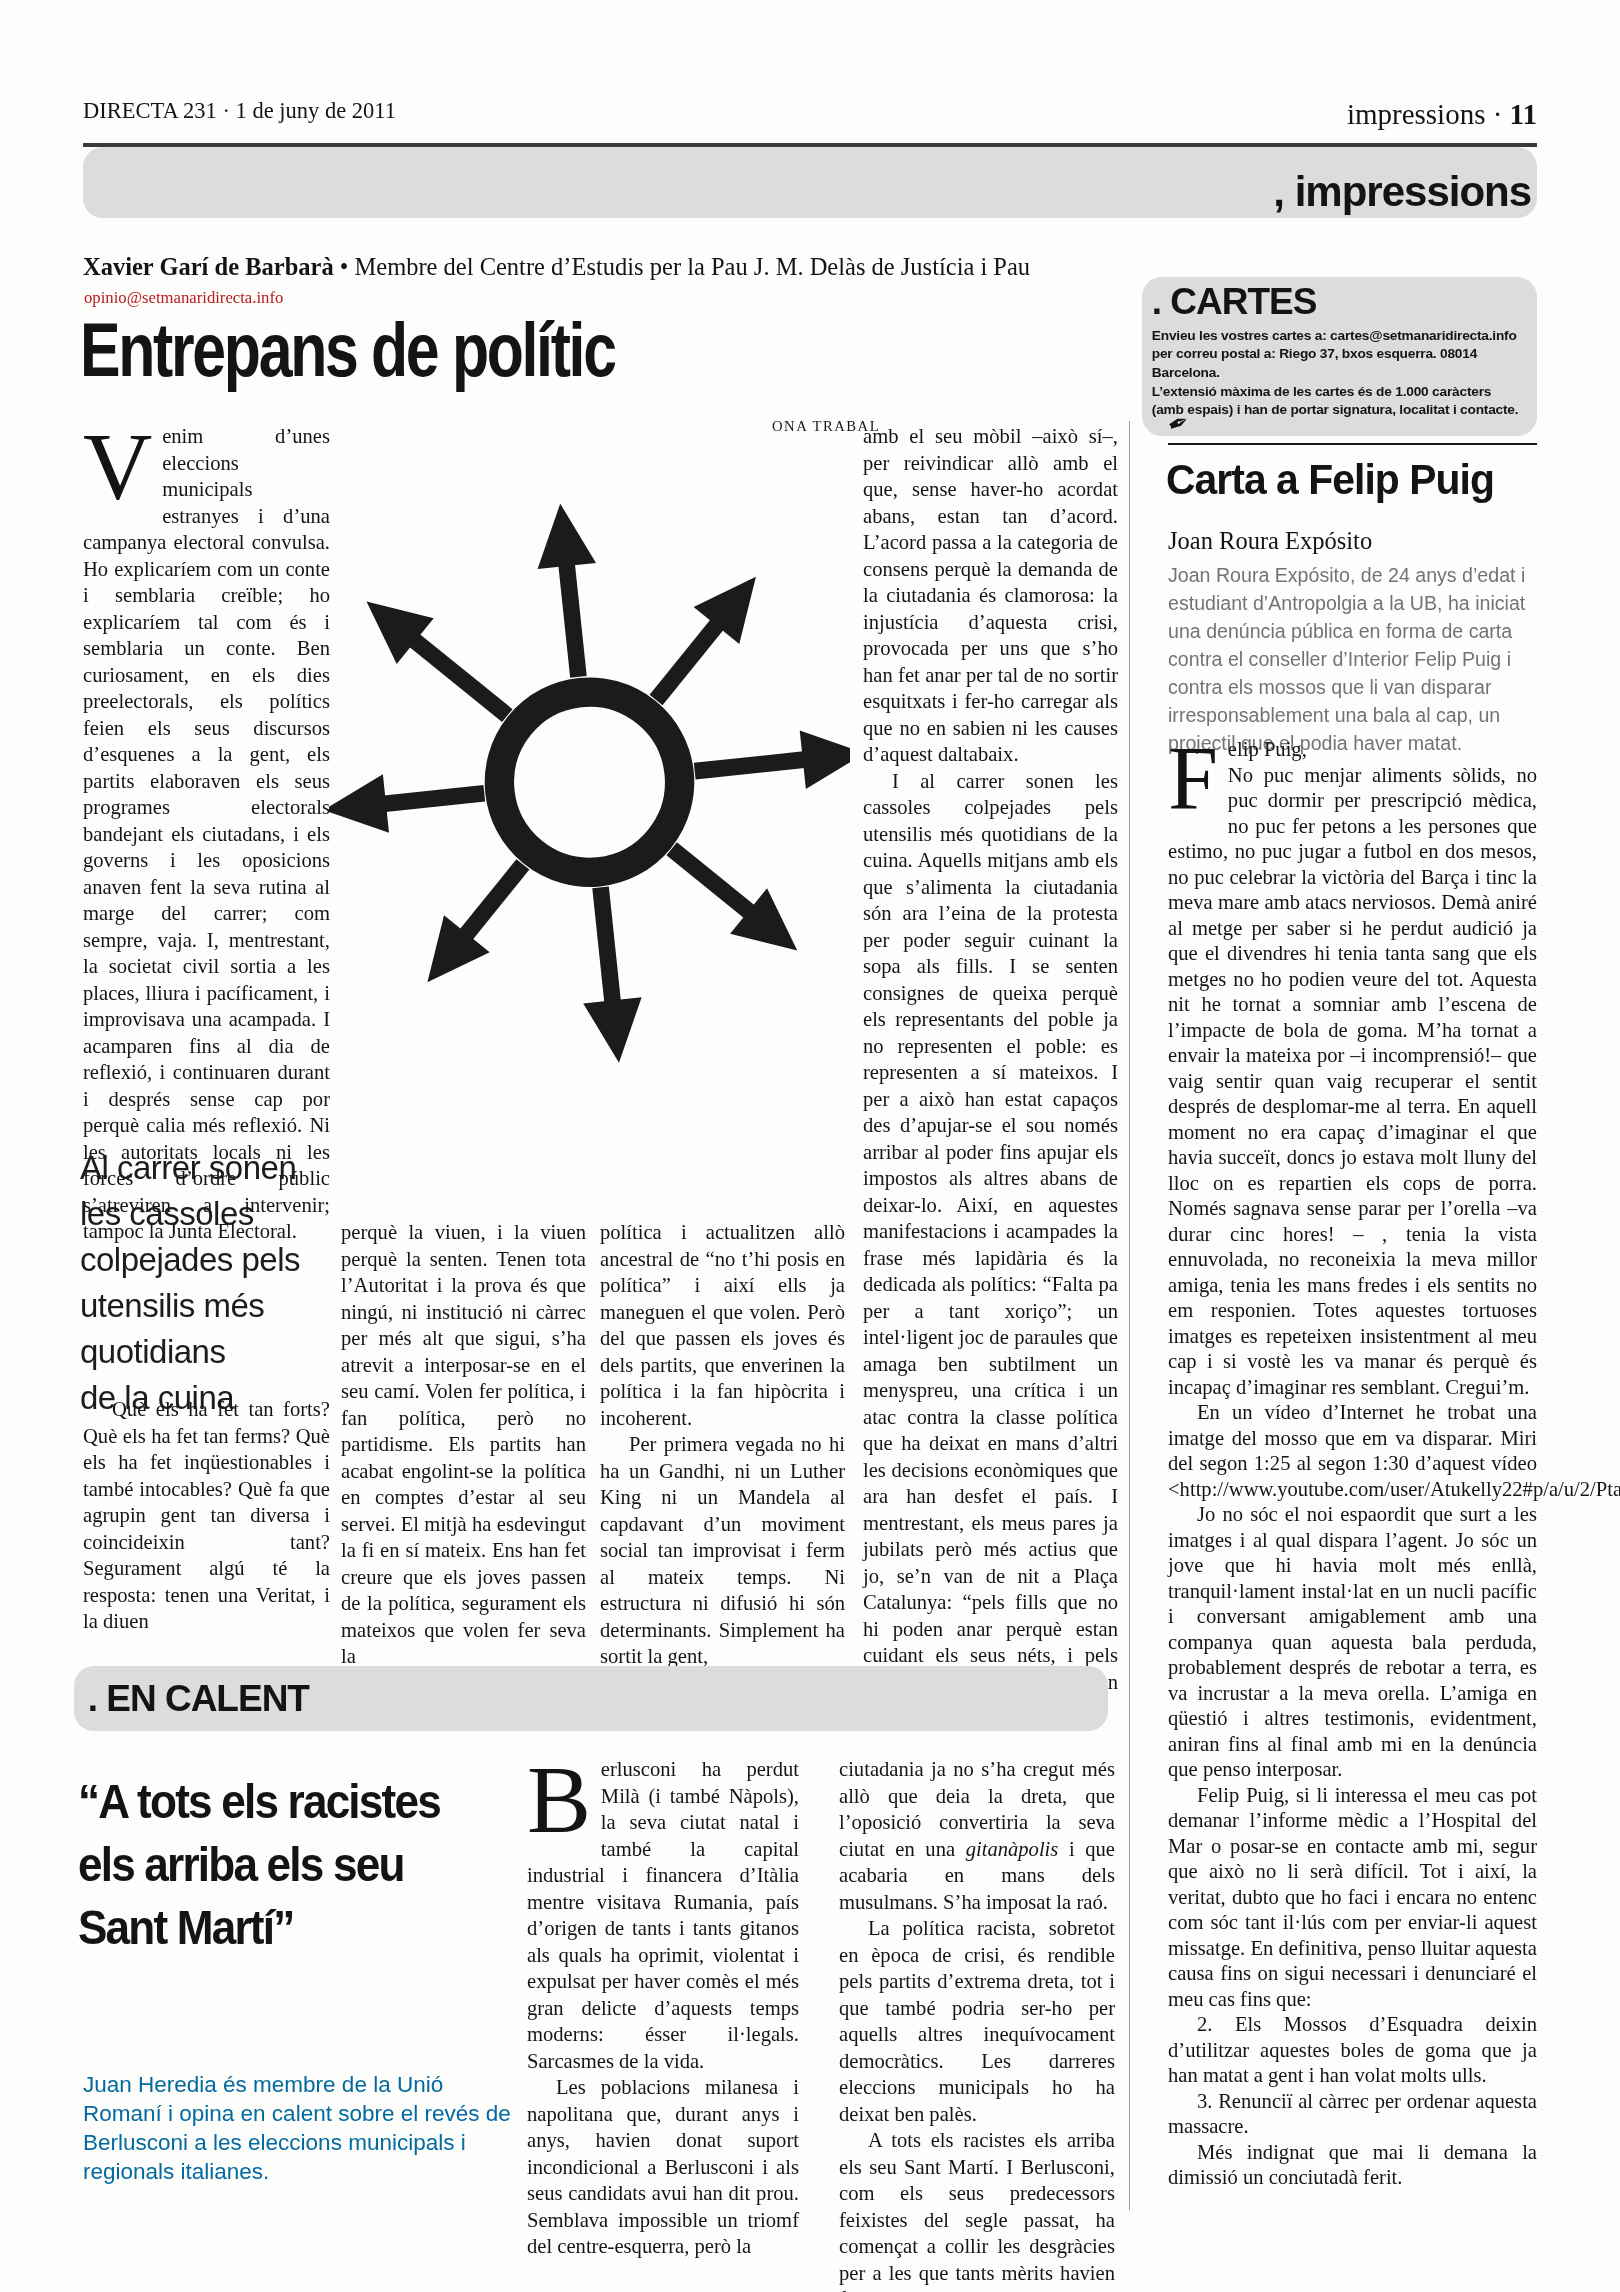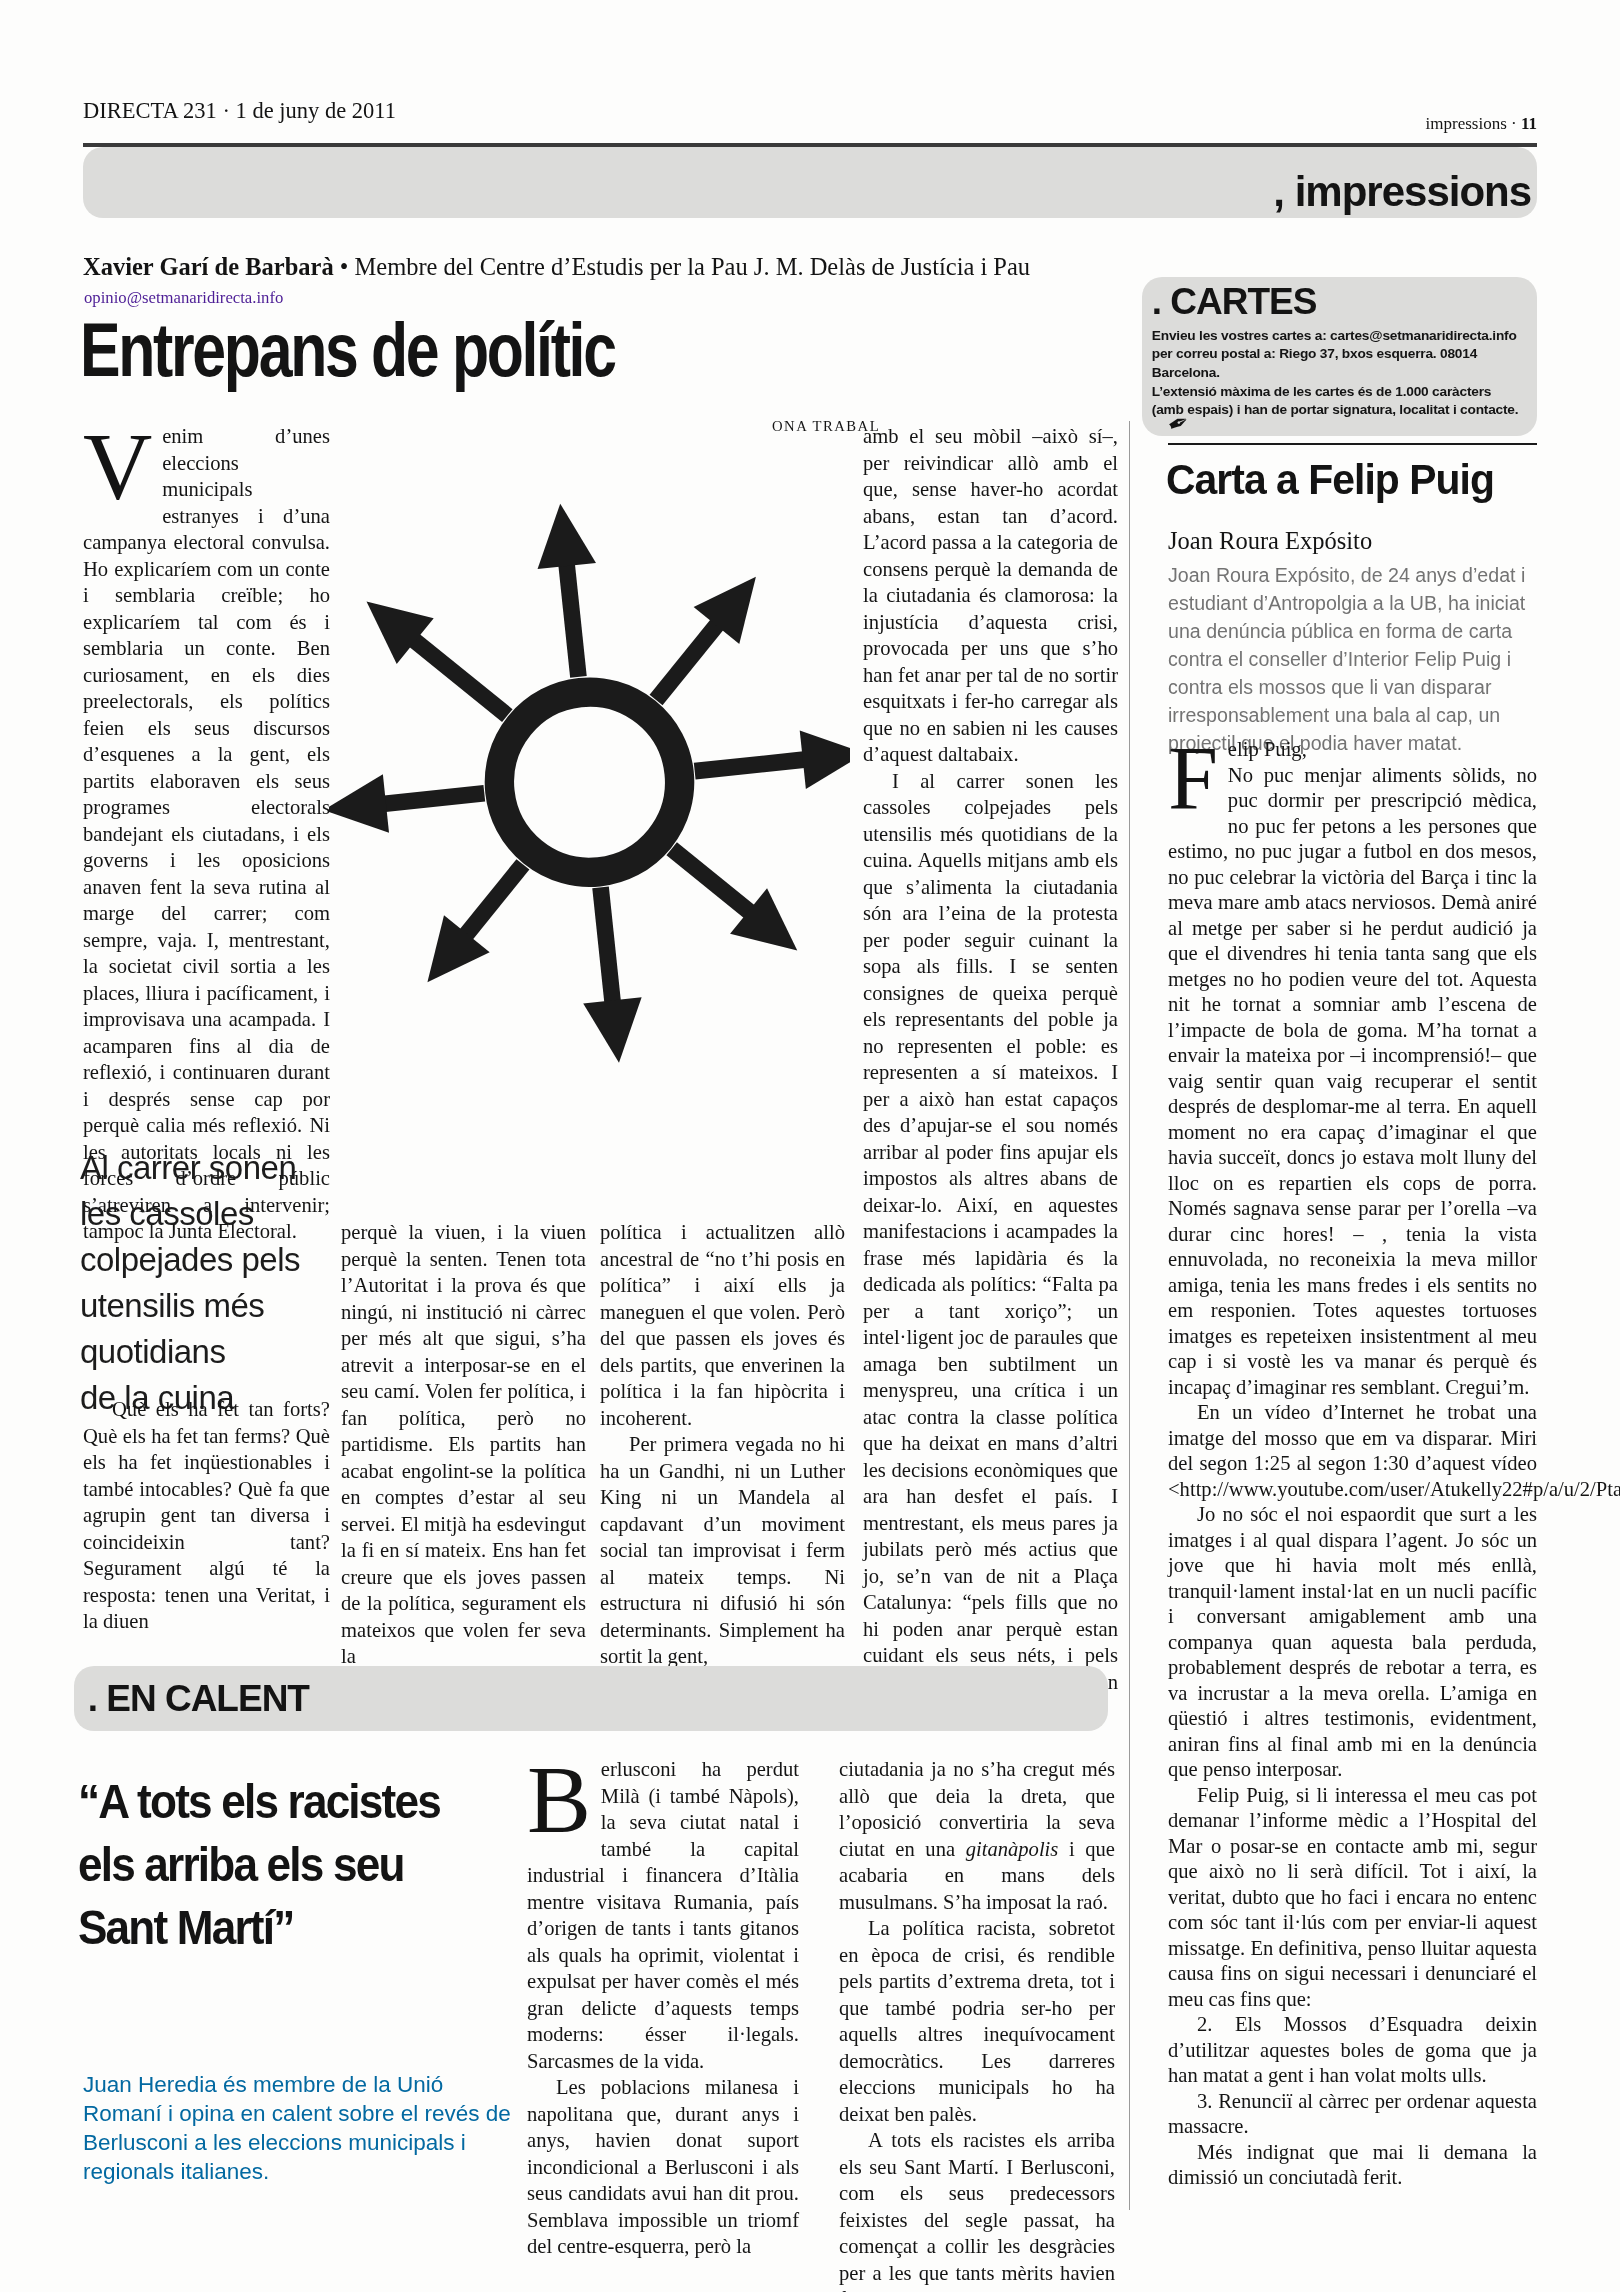--- a/index.html
+++ b/index.html
@@ -31,32 +31,32 @@
     font-family:"Liberation Sans",sans-serif;font-size:33px;line-height:46px;
     white-space:pre-line;color:#1c1c1c;letter-spacing:-0.5px;
   }
   .letter-body p{margin:0;}
   .credit{font-size:14.7px;letter-spacing:1.5px;}
 </style>
 </head>
 <body>
 
 <div class="abs" style="left:83px;top:98px;font-size:22.5px;">DIRECTA 231  ·  1 de juny de 2011</div>
-<div class="abs" style="left:1078px;top:98px;width:459px;text-align:right;font-size:17px;margin-top:16px;">
+<div class="abs" style="left:1078px;top:98px;width:459px;text-align:right;font-size:29px;">
   <span>impressions · </span><b>11</b>
 </div>
 <div class="abs rule-dark" style="left:83px;top:143px;width:1454px;height:3.9px;"></div>
 <div class="abs grayband" style="left:83px;top:147px;width:1454px;height:71px;">
   <div class="abs sans" style="right:5.9px;bottom:2px;font-weight:700;font-size:42px;letter-spacing:-1px;">, impressions</div>
 </div>
 
 <div class="abs" style="left:83px;top:253px;font-size:24.5px;width:980px;">
   <b>Xavier Garí de Barbarà</b><span> • Membre del Centre d’Estudis per la Pau J. M. Delàs de Justícia i Pau</span>
 </div>
-<div class="abs" style="left:84px;top:288px;font-size:16.7px;color:#4c1d95;">opinio@setmanaridirecta.info</div>
+<div class="abs" style="left:84px;top:288px;font-size:16.7px;color:#b91c1c;">opinio@setmanaridirecta.info</div>
 <div class="abs headline-main" style="left:80px;top:306px;">Entrepans de polític</div>
 
 <div class="abs credit" style="left:772px;top:418px;">ONA TRABAL</div>
 <svg class="abs" style="left:329px;top:437px;" width="521" height="755" viewBox="0 0 532 770">
   <g transform="translate(266,352) rotate(-6)" stroke="#1b1b1b" fill="#1b1b1b">
     <circle cx="0" cy="0" r="92" fill="none" stroke-width="30"></circle>
 
     <g transform="rotate(0)">
         <line x1="108" y1="0" x2="225" y2="0" stroke-width="17"></line>
         <polygon points="283,0 219,-30 219,30" stroke="none"></polygon>

